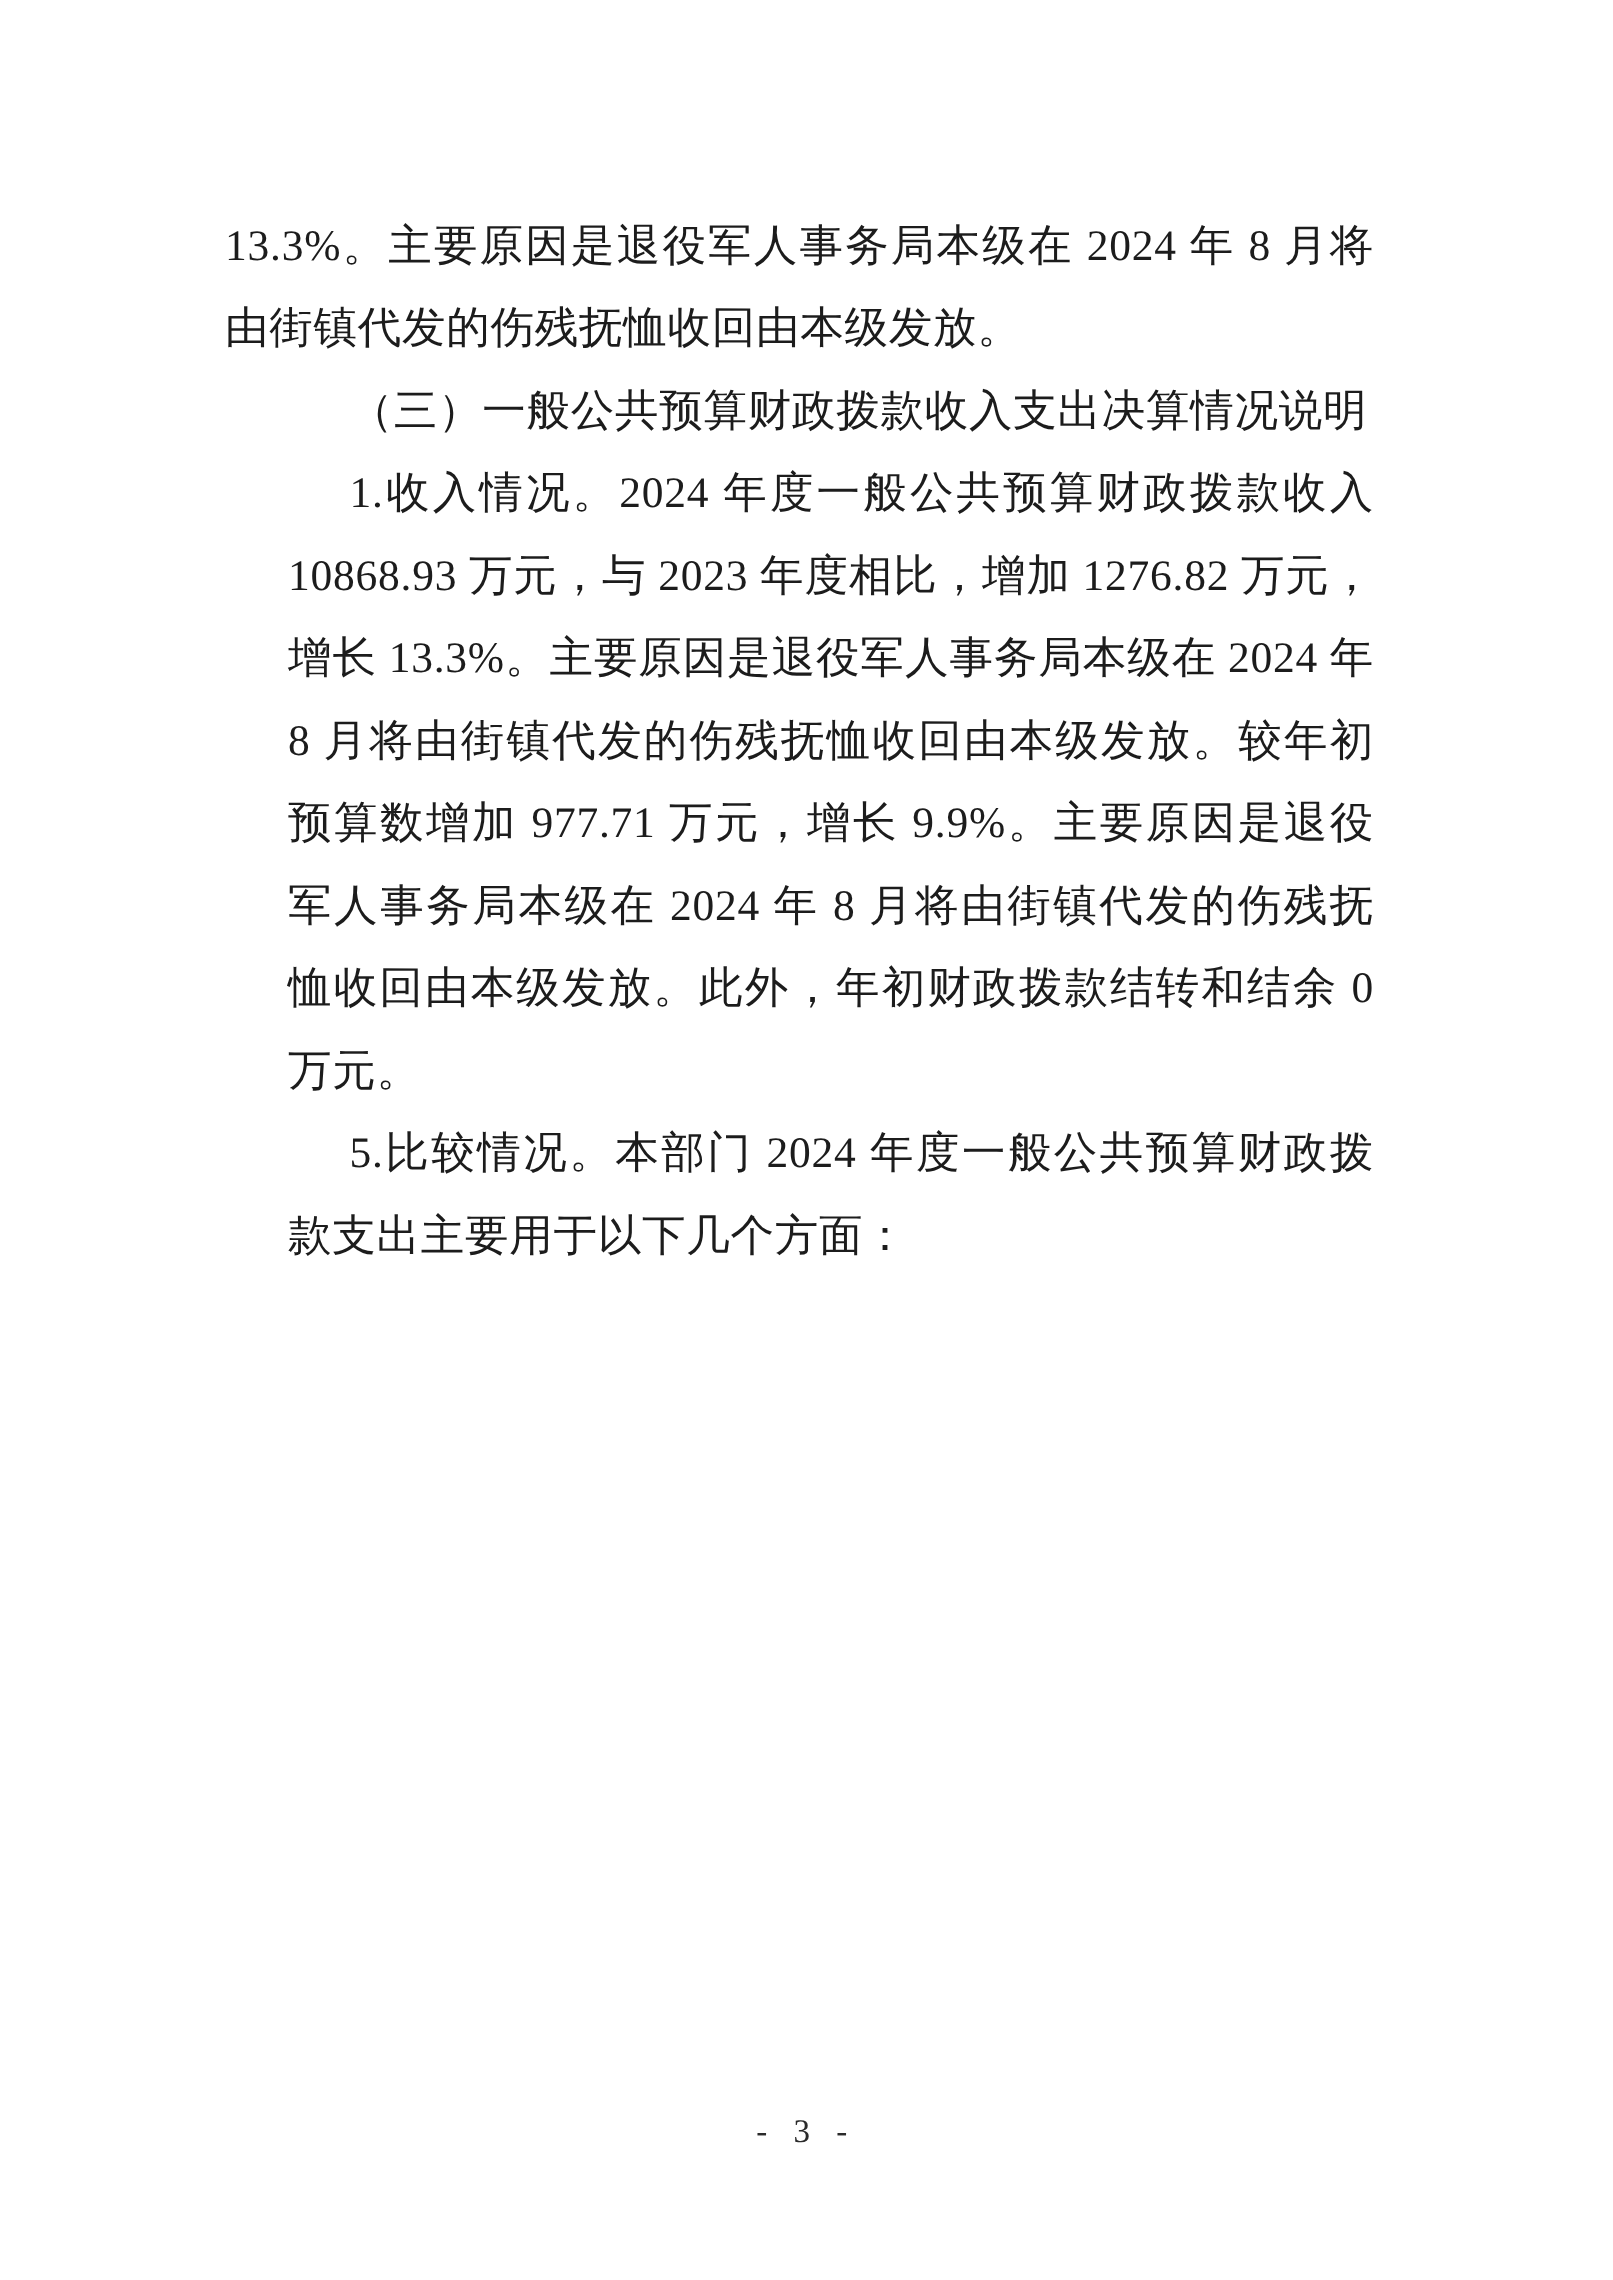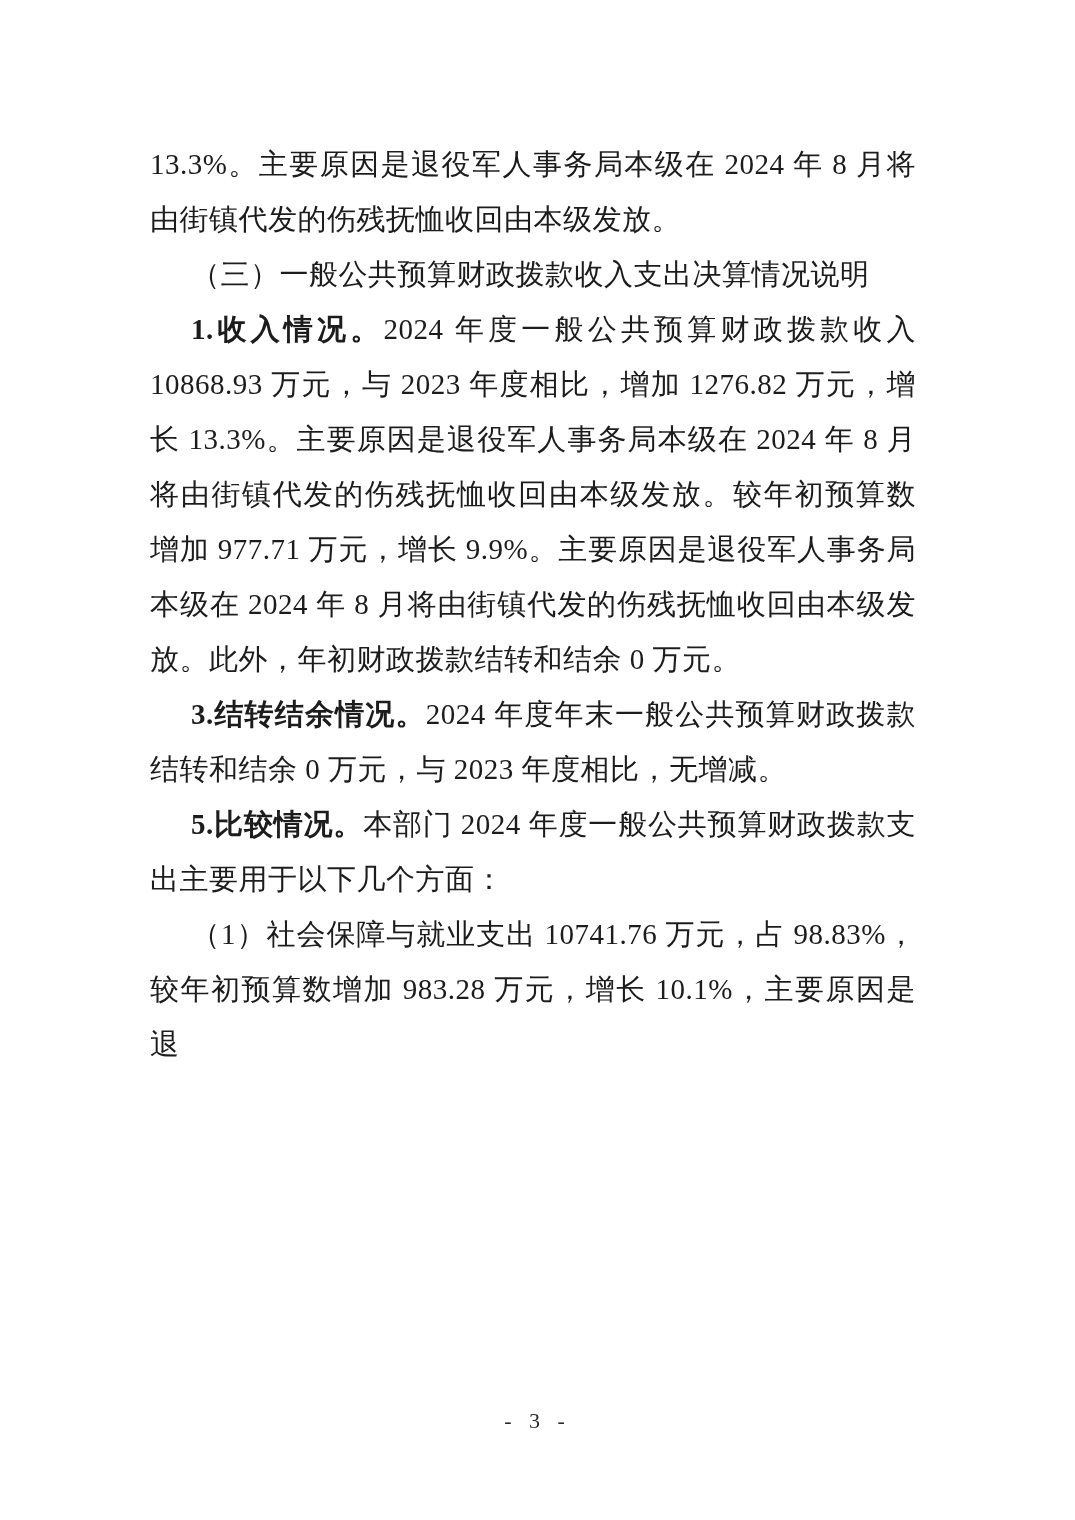--- a/index.html
+++ b/index.html
@@ -26,23 +26,24 @@
   .para {
     margin: 0;
     padding: 0;
     font-size: 29px;
     line-height: 55px;
     text-align: justify;
     letter-spacing: 0.5px;
   }
   .para.indent {
     text-indent: 41px;
+    margin-left: 42px;
   }
   .para .lead {
-    font-weight: 700;
+    font-weight: 400;
   }
   .para.heading {
     font-weight: 400;
   }
   .footer {
     position: absolute;
     left: 0;
     right: 0;
     top: 1408px;
     text-align: center;
@@ -52,18 +53,16 @@
   }
 </style>
 </head>
 <body>
 
 <div class="page">
   <div class="content" id="document-body">
       <p class="para"><span>13.3%。主要原因是退役军人事务局本级在 2024 年 8 月将由街镇代发的伤残抚恤收回由本级发放。</span></p>
       <p class="para indent heading"><span>（三）一般公共预算财政拨款收入支出决算情况说明</span></p>
       <p class="para indent"><span class="lead">1.收入情况。</span><span>2024 年度一般公共预算财政拨款收入 10868.93 万元，与 2023 年度相比，增加 1276.82 万元，增长 13.3%。主要原因是退役军人事务局本级在 2024 年 8 月将由街镇代发的伤残抚恤收回由本级发放。较年初预算数增加 977.71 万元，增长 9.9%。主要原因是退役军人事务局本级在 2024 年 8 月将由街镇代发的伤残抚恤收回由本级发放。此外，年初财政拨款结转和结余 0 万元。</span></p>
-      <p class="para indent"><span class="lead">3.结转结余情况。</span><span>2024 年度年末一般公共预算财政拨款结转和结余 0 万元，与 2023 年度相比，无增减。</span></p>
       <p class="para indent"><span class="lead">5.比较情况。</span><span>本部门 2024 年度一般公共预算财政拨款支出主要用于以下几个方面：</span></p>
-      <p class="para indent"><span>（1）社会保障与就业支出 10741.76 万元，占 98.83%，较年初预算数增加 983.28 万元，增长 10.1%，主要原因是退</span></p>
     </div>
   <div class="footer">- 3 -</div>
 </div>
 
 </body></html>

